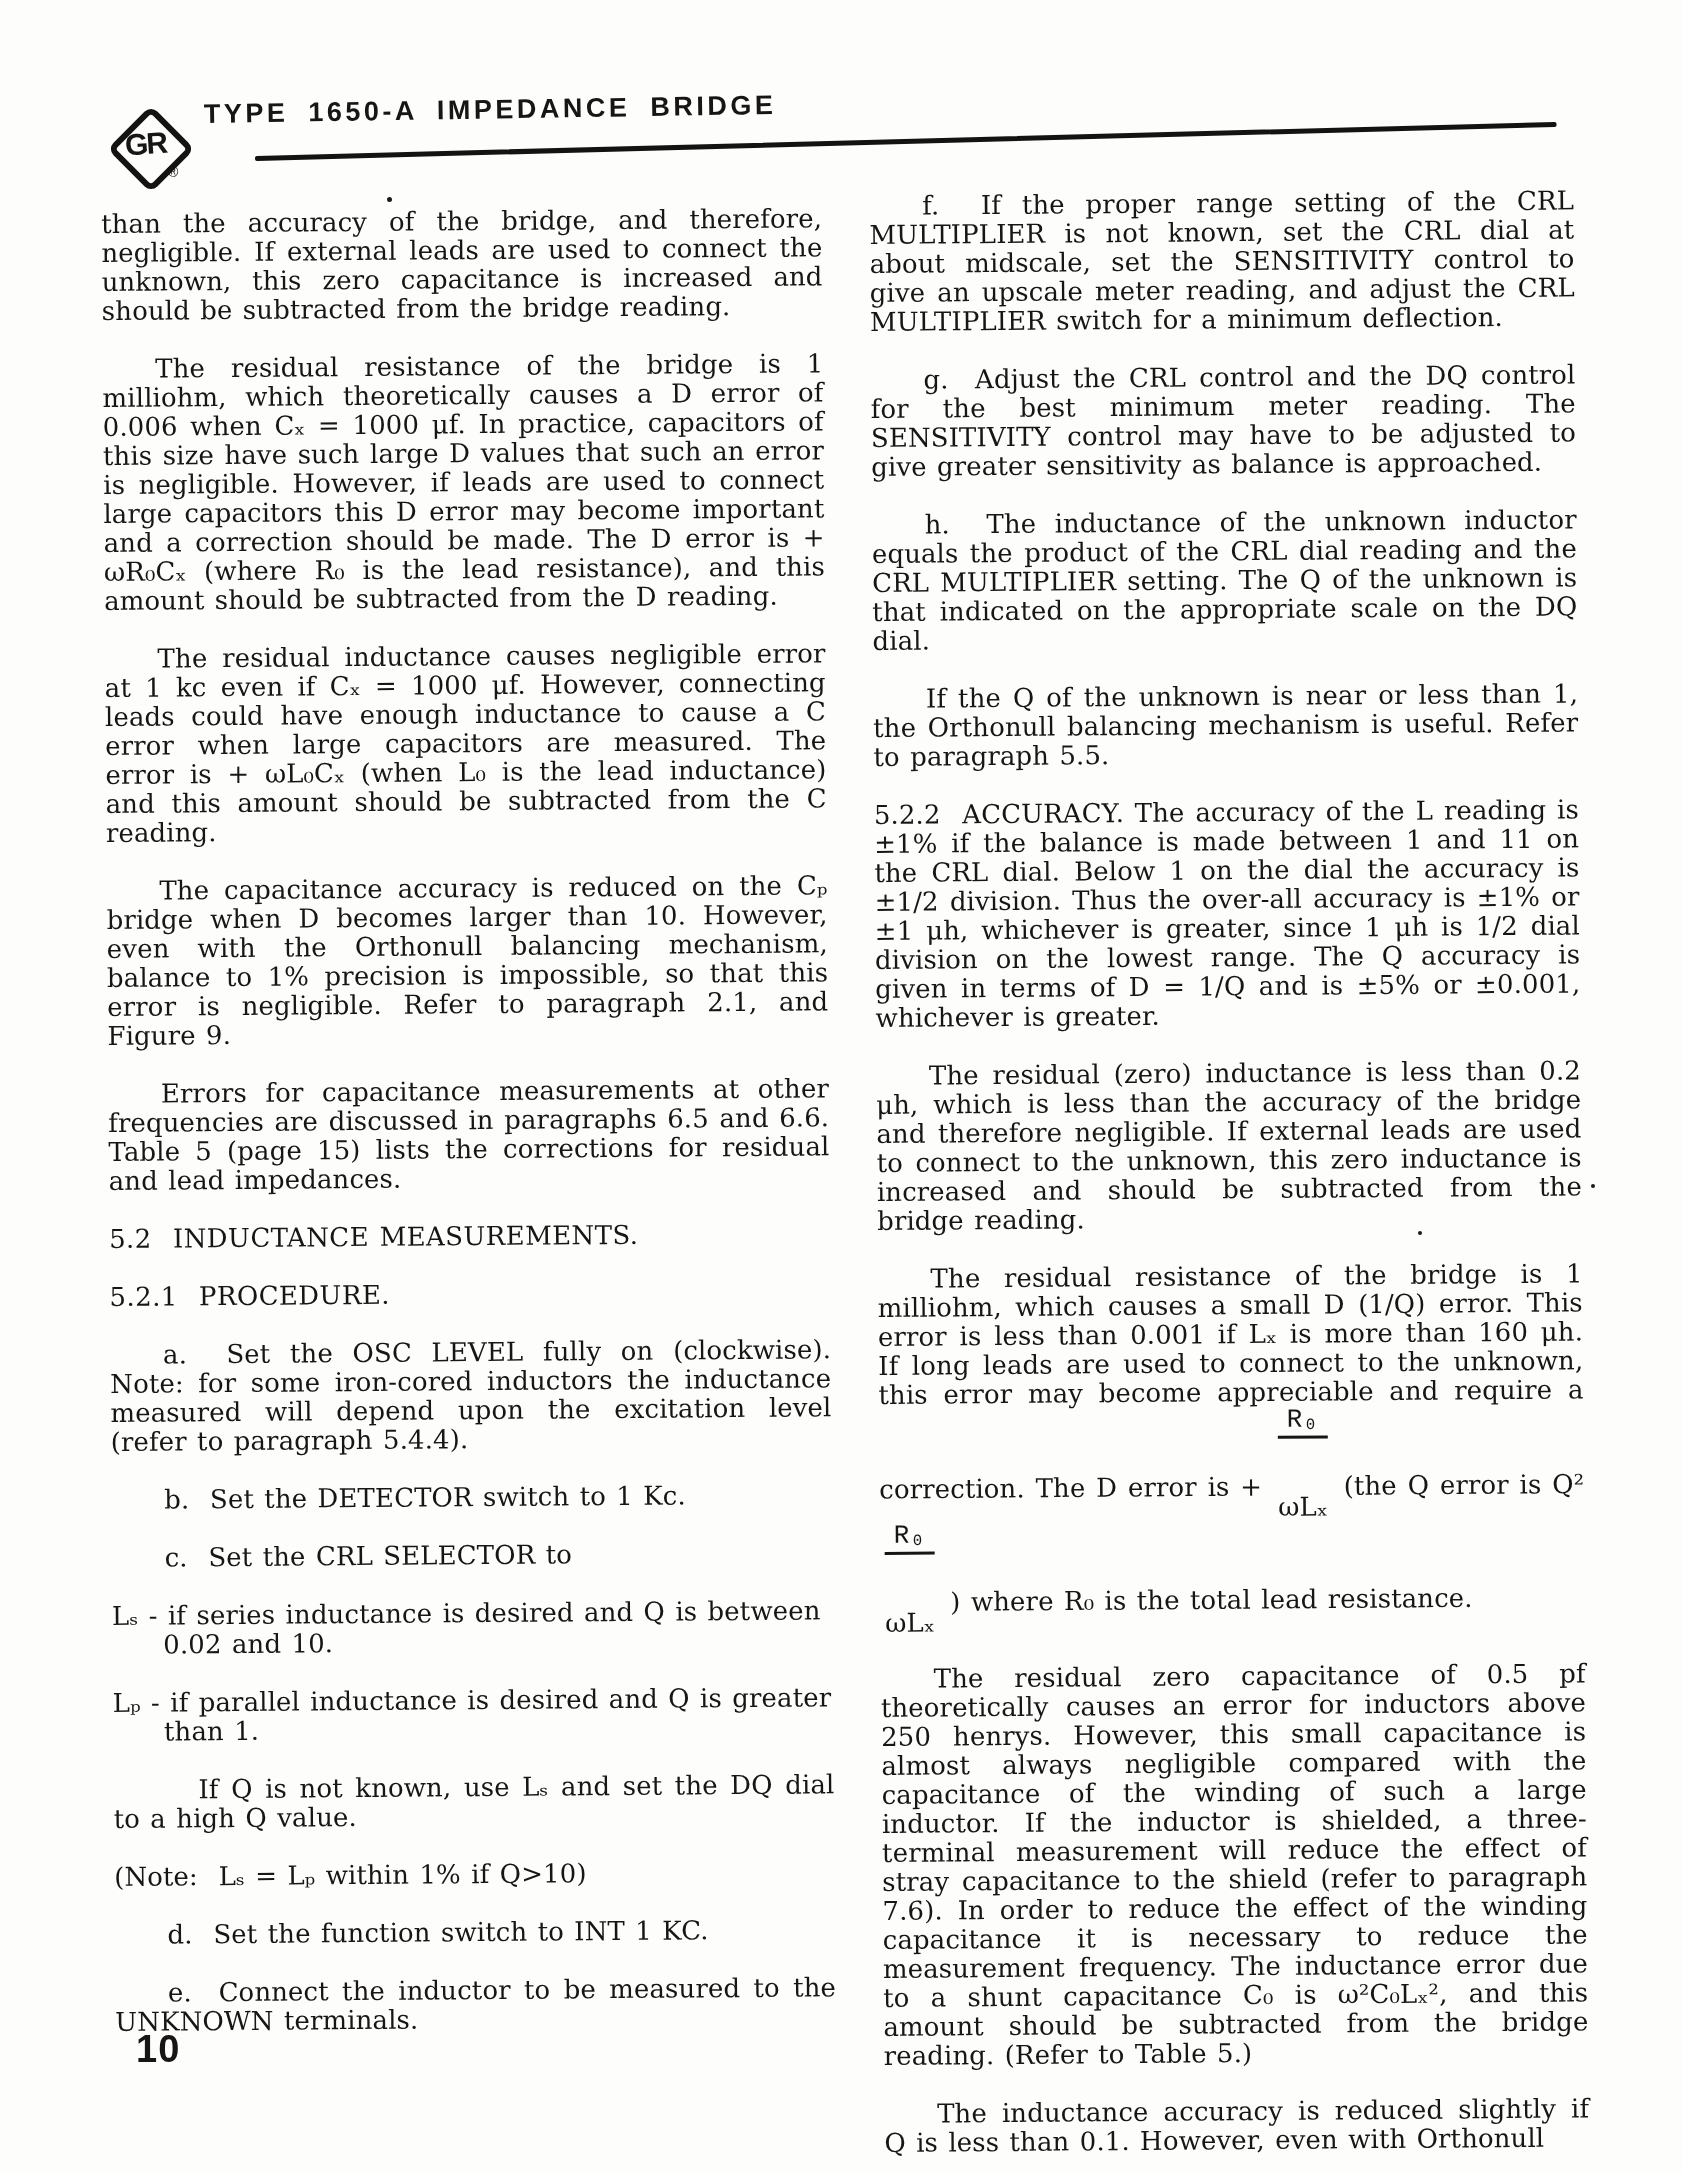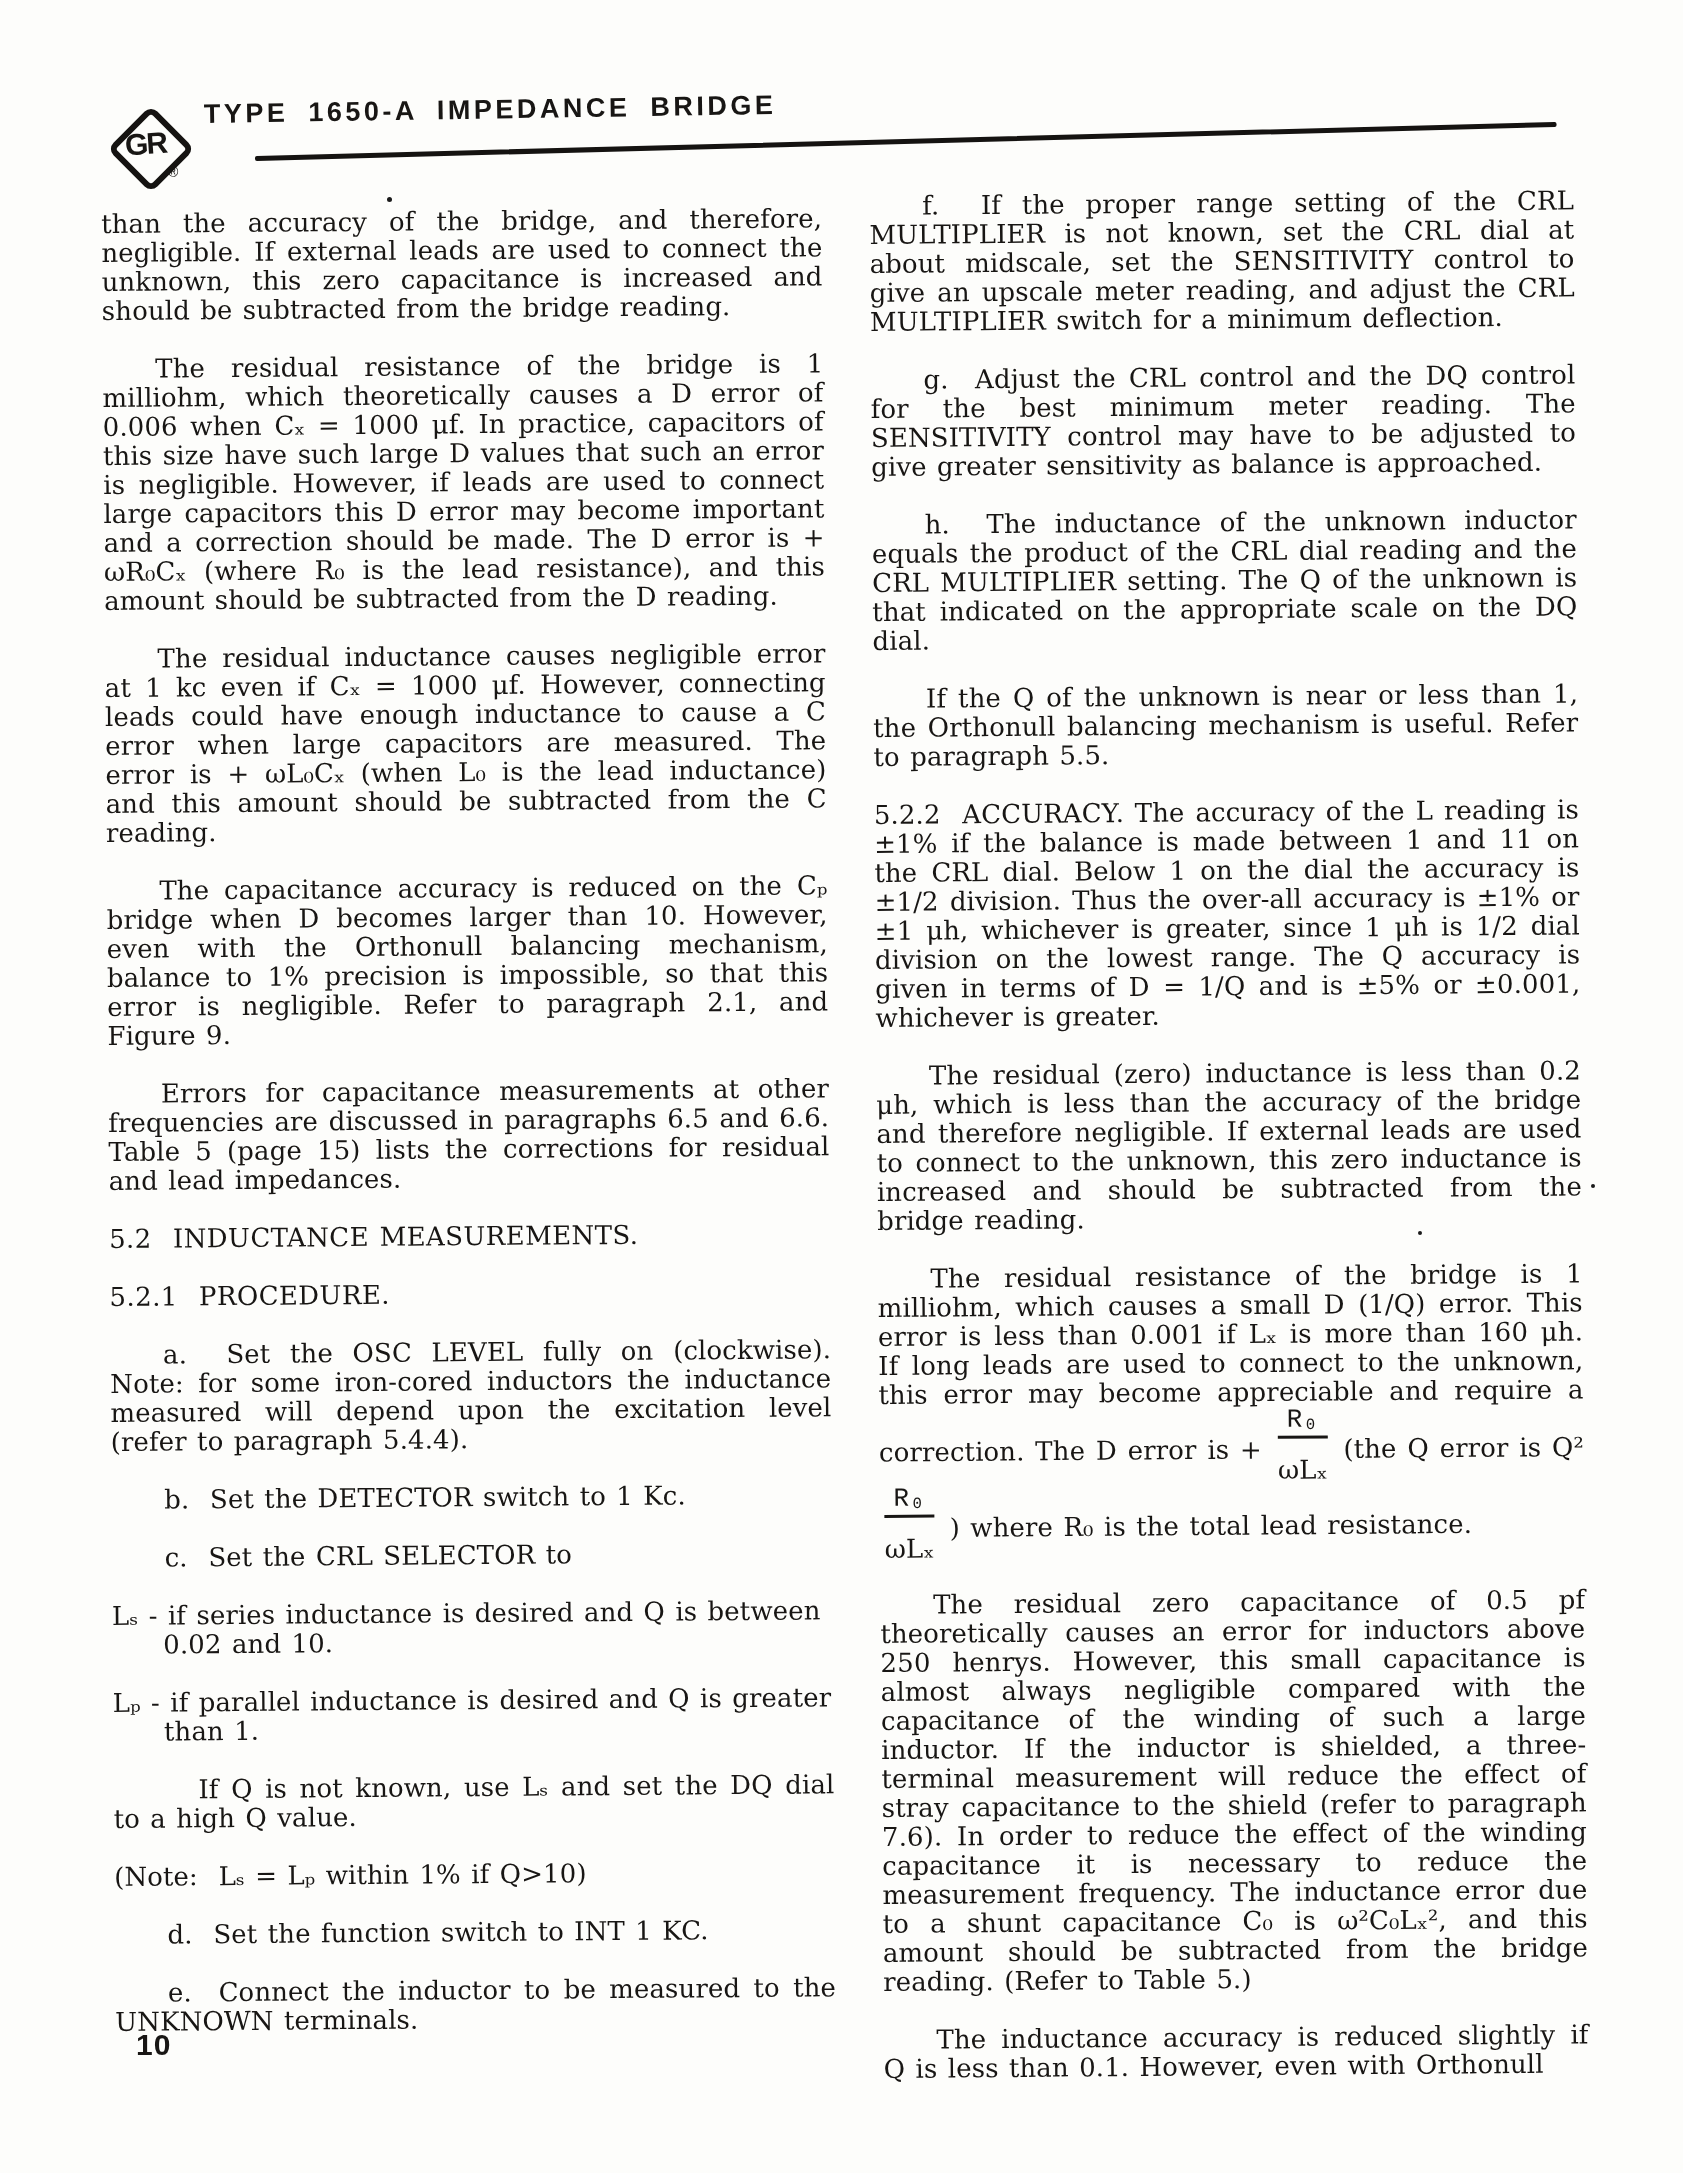--- a/index.html
+++ b/index.html
@@ -66,26 +66,26 @@
   .m-tight{margin-bottom:13px;}
   .m-vtight{margin-bottom:9px;}
   .m-c{margin-bottom:18px;}
   .m-last{margin-bottom:0;}
   
   .frac{
     display:inline-block;vertical-align:-20px;text-align:center;
     line-height:1.02;margin:0 5px;text-indent:0;
   }
   .frac .num{display:block;padding:0 7px 2px;border-bottom:3px solid #181614;font-family:Liberation Mono, monospace;}
-  .frac .den{display:block;padding-top:18px;}
+  .frac .den{display:block;padding-top:18px;margin-top:37px;}
   
   .page-num{
     position:absolute;left:136px;top:2028px;
     font-family:"Liberation Sans",sans-serif;font-weight:bold;
-    font-size:30px;letter-spacing:1px;
+    font-size:38px;letter-spacing:1px;
   }
   
   .speck{position:absolute;background:#1a1a1a;border-radius:50%;}
   .sp1{left:387px;top:197px;width:5px;height:5px;}
   .sp2{left:1591px;top:1184px;width:4px;height:4px;}
   .sp3{left:1418px;top:1231px;width:4px;height:4px;}
 </style>
 </head>
 <body>
 

